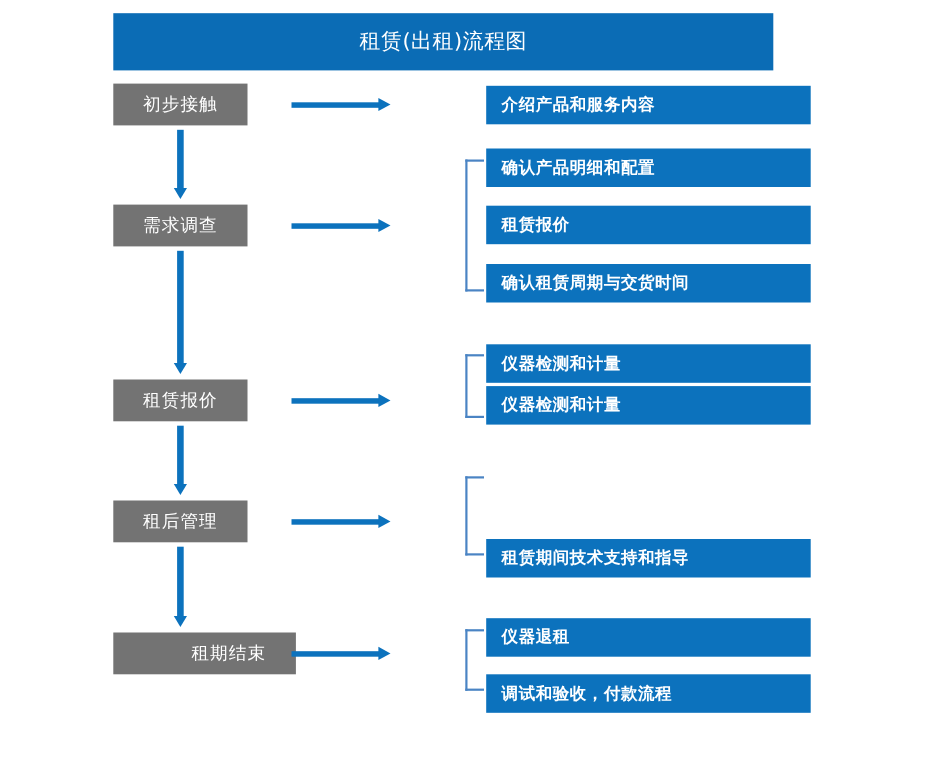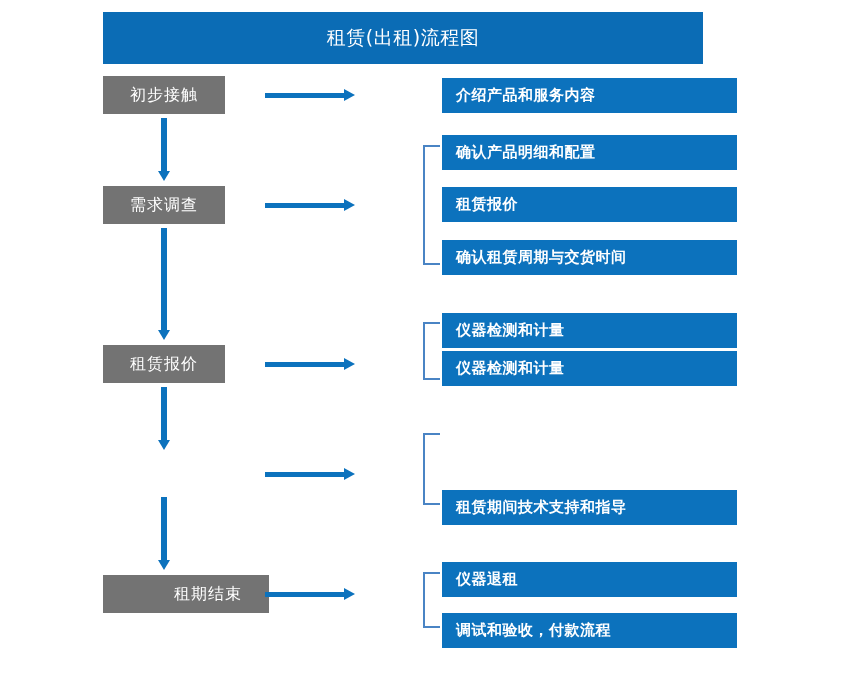--- a/index.html
+++ b/index.html
@@ -127,20 +127,21 @@
 </head>
 <body>
 
 <div id="canvas">
 
   <div class="title-bar">租赁(出租)流程图</div>
 
   <div class="stage-box" style="left:103px; top:76px;">初步接触</div>
   <div class="stage-box" style="left:103px; top:186px;">需求调查</div>
   <div class="stage-box" style="left:103px; top:345px;">租赁报价</div>
+  <div class="stage-box" style="left:103px; top:455px;">租后管理</div>
   <div class="stage-box" style="left:103px; top:575px;padding-left:44px;">租期结束</div>
 
   <div class="v-arrow" style="top:118px; height:63px;">
     <div class="shaft" style="height:53px;"></div>
     <div class="head" style="top:53px;"></div>
   </div>
   <div class="v-arrow" style="top:228px; height:112px;">
     <div class="shaft" style="height:102px;"></div>
     <div class="head" style="top:102px;"></div>
   </div>

